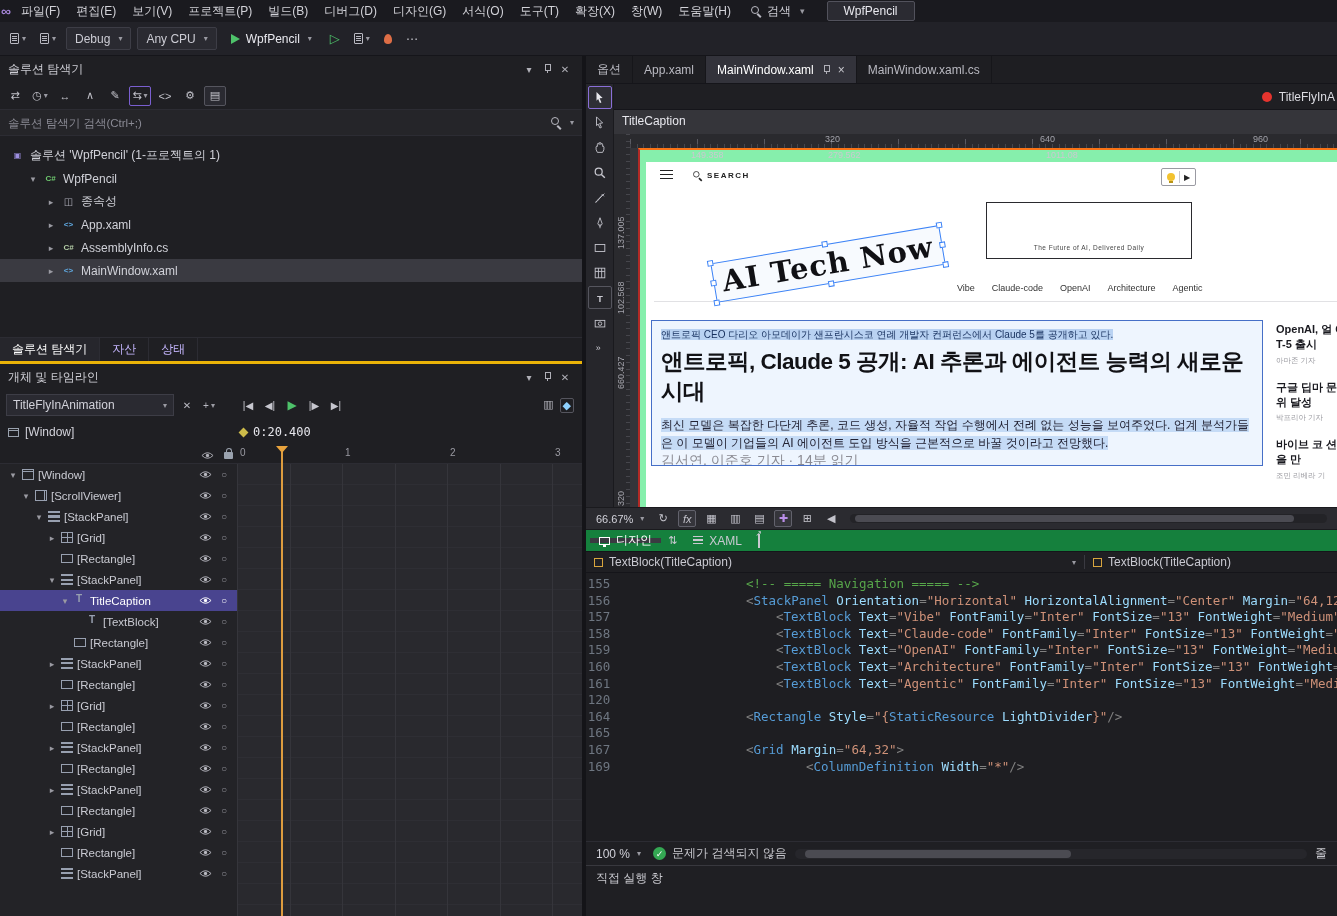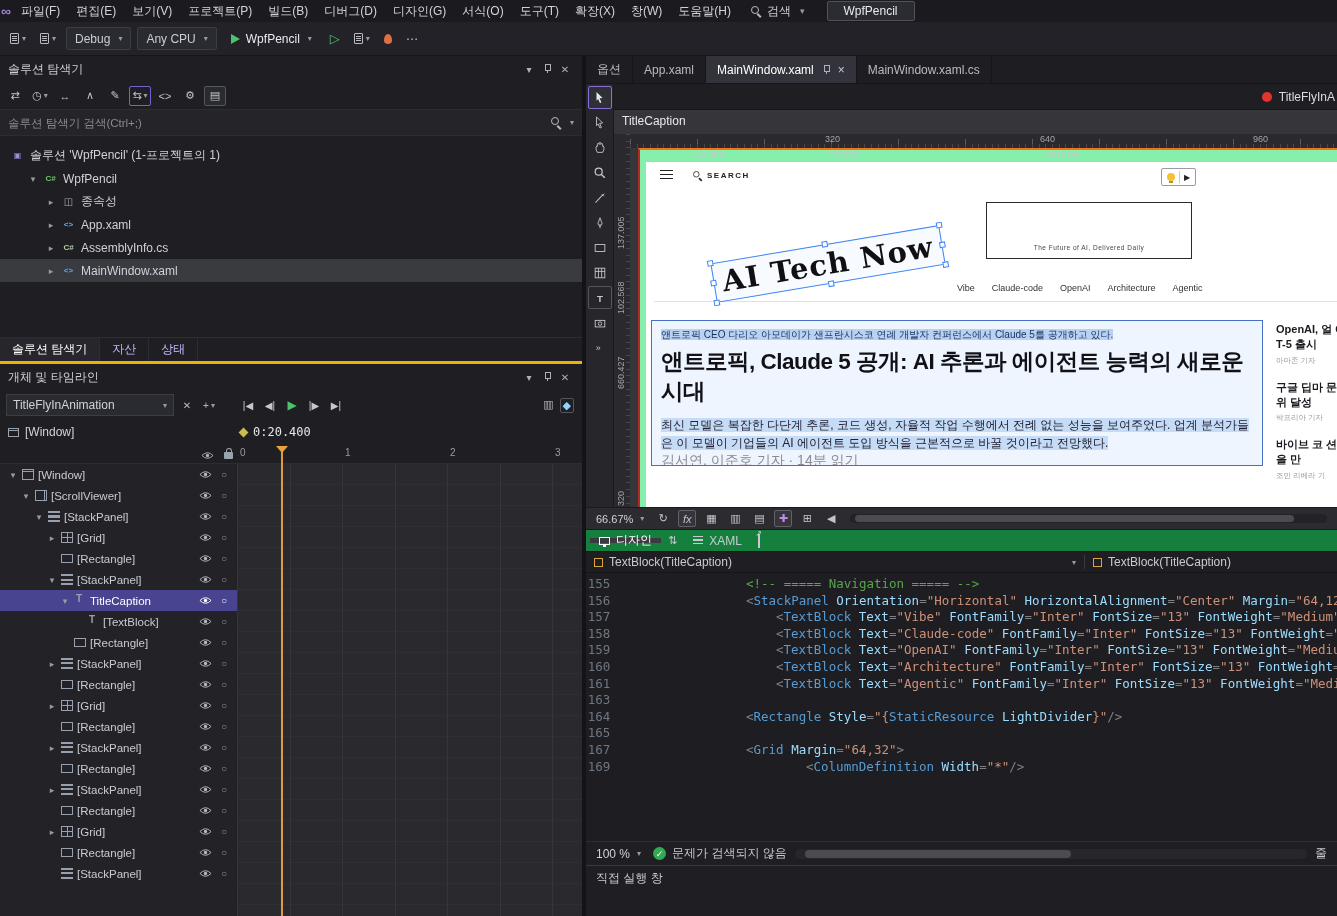--- a/index.html
+++ b/index.html
@@ -873,21 +873,21 @@
     </div>
 
     <div class="code-area" id="code-area">
         <div class="cl"><span class="ln">155</span><span class="ct" style="padding-left:120px"><span class="tk-c">&lt;!-- ===== Navigation ===== --&gt;</span></span></div>
         <div class="cl"><span class="ln">156</span><span class="ct" style="padding-left:120px"><span class="tk-d">&lt;</span><span class="tk-t">StackPanel</span><span class="tk-p"> </span><span class="tk-a">Orientation</span><span class="tk-d">=</span><span class="tk-s">"Horizontal"</span><span class="tk-p"> </span><span class="tk-a">HorizontalAlignment</span><span class="tk-d">=</span><span class="tk-s">"Center"</span><span class="tk-p"> </span><span class="tk-a">Margin</span><span class="tk-d">=</span><span class="tk-s">"64,12"</span></span></div>
         <div class="cl"><span class="ln">157</span><span class="ct" style="padding-left:150px"><span class="tk-d">&lt;</span><span class="tk-t">TextBlock</span><span class="tk-p"> </span><span class="tk-a">Text</span><span class="tk-d">=</span><span class="tk-s">"Vibe"</span><span class="tk-p"> </span><span class="tk-a">FontFamily</span><span class="tk-d">=</span><span class="tk-s">"Inter"</span><span class="tk-p"> </span><span class="tk-a">FontSize</span><span class="tk-d">=</span><span class="tk-s">"13"</span><span class="tk-p"> </span><span class="tk-a">FontWeight</span><span class="tk-d">=</span><span class="tk-s">"Medium"</span></span></div>
         <div class="cl"><span class="ln">158</span><span class="ct" style="padding-left:150px"><span class="tk-d">&lt;</span><span class="tk-t">TextBlock</span><span class="tk-p"> </span><span class="tk-a">Text</span><span class="tk-d">=</span><span class="tk-s">"Claude-code"</span><span class="tk-p"> </span><span class="tk-a">FontFamily</span><span class="tk-d">=</span><span class="tk-s">"Inter"</span><span class="tk-p"> </span><span class="tk-a">FontSize</span><span class="tk-d">=</span><span class="tk-s">"13"</span><span class="tk-p"> </span><span class="tk-a">FontWeight</span><span class="tk-d">=</span><span class="tk-s">"Medium"</span></span></div>
         <div class="cl"><span class="ln">159</span><span class="ct" style="padding-left:150px"><span class="tk-d">&lt;</span><span class="tk-t">TextBlock</span><span class="tk-p"> </span><span class="tk-a">Text</span><span class="tk-d">=</span><span class="tk-s">"OpenAI"</span><span class="tk-p"> </span><span class="tk-a">FontFamily</span><span class="tk-d">=</span><span class="tk-s">"Inter"</span><span class="tk-p"> </span><span class="tk-a">FontSize</span><span class="tk-d">=</span><span class="tk-s">"13"</span><span class="tk-p"> </span><span class="tk-a">FontWeight</span><span class="tk-d">=</span><span class="tk-s">"Medium"</span></span></div>
         <div class="cl"><span class="ln">160</span><span class="ct" style="padding-left:150px"><span class="tk-d">&lt;</span><span class="tk-t">TextBlock</span><span class="tk-p"> </span><span class="tk-a">Text</span><span class="tk-d">=</span><span class="tk-s">"Architecture"</span><span class="tk-p"> </span><span class="tk-a">FontFamily</span><span class="tk-d">=</span><span class="tk-s">"Inter"</span><span class="tk-p"> </span><span class="tk-a">FontSize</span><span class="tk-d">=</span><span class="tk-s">"13"</span><span class="tk-p"> </span><span class="tk-a">FontWeight</span><span class="tk-d">=</span></span></div>
         <div class="cl"><span class="ln">161</span><span class="ct" style="padding-left:150px"><span class="tk-d">&lt;</span><span class="tk-t">TextBlock</span><span class="tk-p"> </span><span class="tk-a">Text</span><span class="tk-d">=</span><span class="tk-s">"Agentic"</span><span class="tk-p"> </span><span class="tk-a">FontFamily</span><span class="tk-d">=</span><span class="tk-s">"Inter"</span><span class="tk-p"> </span><span class="tk-a">FontSize</span><span class="tk-d">=</span><span class="tk-s">"13"</span><span class="tk-p"> </span><span class="tk-a">FontWeight</span><span class="tk-d">=</span><span class="tk-s">"Medium"</span></span></div>
-        <div class="cl"><span class="ln">163</span><span class="ct" style="padding-left:0px"></span></div>
+        <div class="cl"><span class="ln">120</span><span class="ct" style="padding-left:0px"></span></div>
         <div class="cl"><span class="ln">164</span><span class="ct" style="padding-left:120px"><span class="tk-d">&lt;</span><span class="tk-t">Rectangle</span><span class="tk-p"> </span><span class="tk-a">Style</span><span class="tk-d">=</span><span class="tk-s">"{</span><span class="tk-t">StaticResource</span><span class="tk-p"> </span><span class="tk-a">LightDivider</span><span class="tk-s">}"</span><span class="tk-d">/&gt;</span></span></div>
         <div class="cl"><span class="ln">165</span><span class="ct" style="padding-left:0px"></span></div>
         <div class="cl"><span class="ln">167</span><span class="ct" style="padding-left:120px"><span class="tk-d">&lt;</span><span class="tk-t">Grid</span><span class="tk-p"> </span><span class="tk-a">Margin</span><span class="tk-d">=</span><span class="tk-s">"64,32"</span><span class="tk-d">&gt;</span></span></div>
         <div class="cl"><span class="ln">169</span><span class="ct" style="padding-left:180px"><span class="tk-d">&lt;</span><span class="tk-t">ColumnDefinition</span><span class="tk-p"> </span><span class="tk-a">Width</span><span class="tk-d">=</span><span class="tk-s">"*"</span><span class="tk-d">/&gt;</span></span></div>
       </div>
 
     <div class="editor-bottom">
       <div class="zoom-combo">
         <span>100 %</span>
           <i class="dd">▾</i>

